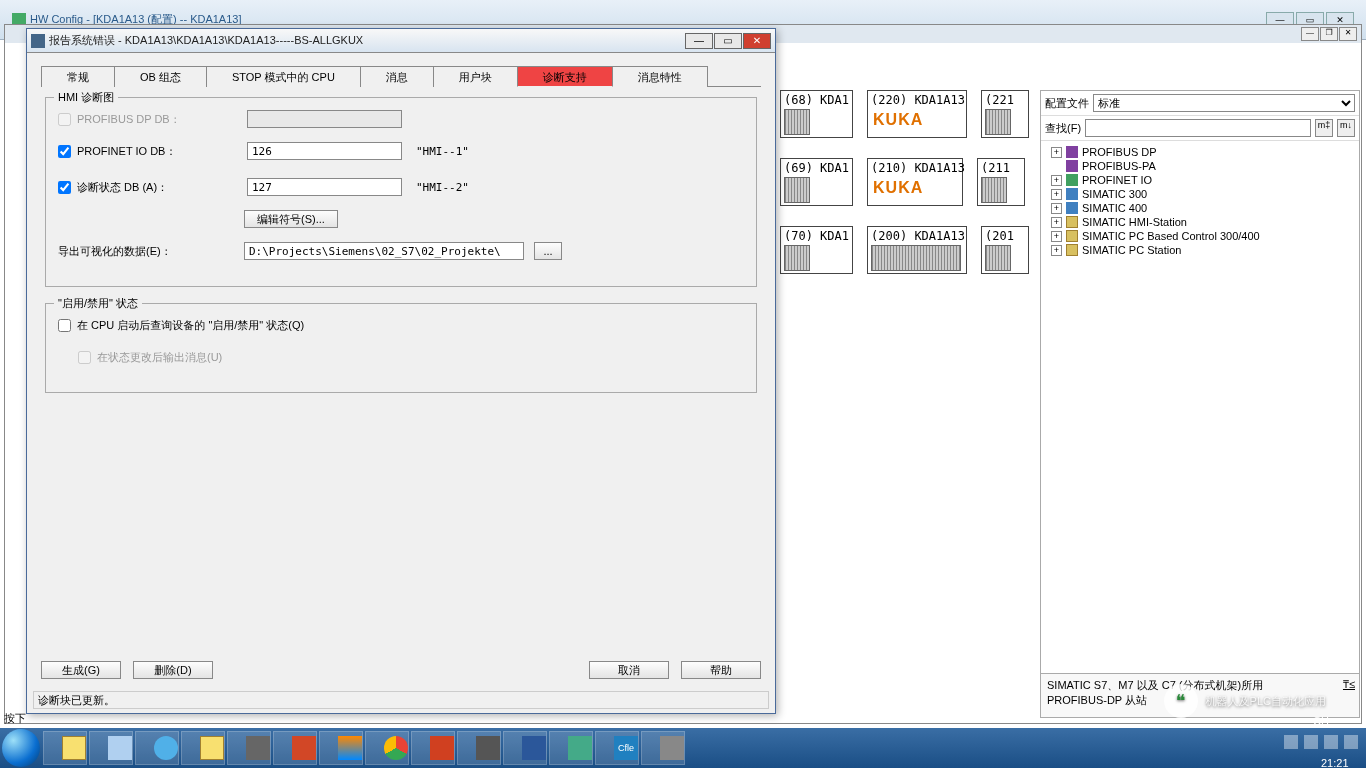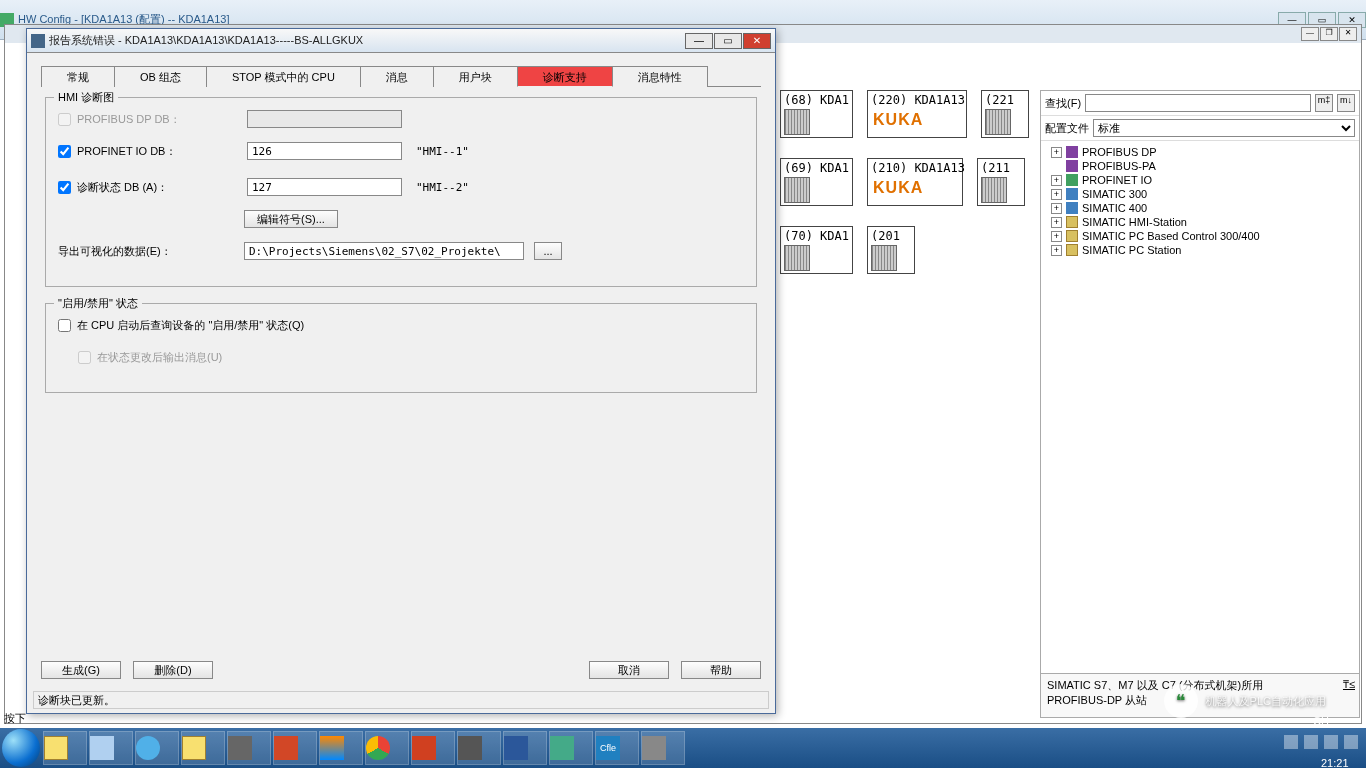--- a/index.html
+++ b/index.html
@@ -1,19 +1,19 @@
 <!DOCTYPE html>
 <html><head>
 <meta charset="utf-8">
 <style>
 * { box-sizing: border-box; margin: 0; padding: 0; font-family: "Microsoft YaHei", SimSun, Arial, sans-serif; font-size: 11px; }
 body { background: #fff; width: 1366px; height: 768px; overflow: hidden; position: relative; }
 
 
-.main-titlebar { height: 40px; background: linear-gradient(#e8f0f8, #d0e0ee); display: flex; align-items: center; padding: 0 0; border-bottom: 1px solid #a0b0c0; }
+.main-titlebar { height: 40px; background: linear-gradient(#e8f0f8, #d0e0ee); display: flex; align-items: center; padding: 0 12px; border-bottom: 1px solid #a0b0c0; }
 .main-titlebar .icon { width: 14px; height: 14px; background: #4a6; margin-right: 4px; }
 .main-title { color: #2a5a8a; flex: 1; }
 .win-btns { display: flex; gap: 2px; }
 .win-btn { width: 28px; height: 16px; border: 1px solid #8aa; background: #d8e4ee; display: flex; align-items: center; justify-content: center; font-size: 9px; }
 
 
 .mdi-child { position: absolute; left: 4px; top: 24px; right: 4px; bottom: 44px; border: 1px solid #888; background: #fff; }
 .child-titlebar { height: 18px; background: #e0e8f0; display: flex; align-items: center; padding: 0 4px; }
 .child-win-btns { display: flex; gap: 1px; margin-left: auto; }
 .child-win-btn { width: 18px; height: 14px; border: 1px solid #888; background: #eee; font-size: 8px; text-align: center; }
@@ -79,21 +79,21 @@
 .hw-canvas { position: absolute; left: 780px; top: 90px; width: 250px; height: 310px; overflow: hidden; }
 .hw-row { display: flex; gap: 14px; margin-bottom: 20px; }
 .hw-node { border: 1px solid #444; background: #fff; padding: 2px 3px; font-size: 10px; position: relative; min-width: 48px; }
 .hw-node .hdr { font-family: monospace; font-size: 12px; white-space: nowrap; }
 .kuka { color: #e07000; font-weight: bold; font-size: 16px; letter-spacing: 1px; padding: 4px 2px; }
 .hw-thumb { width: 26px; height: 26px; background: repeating-linear-gradient(90deg,#888 0 1px,#ccc 1px 3px); margin-top: 2px; border: 1px solid #666; }
 
 
 .taskbar { position: absolute; left: 0; right: 0; bottom: 0; height: 40px; background: linear-gradient(#3a6ea5,#1a4e85); display: flex; align-items: center; padding: 0 2px; }
 .start-orb { width: 38px; height: 38px; border-radius: 50%; background: radial-gradient(circle at 30% 30%, #9de0f8, #0a6ed0 60%, #043a70); margin-right: 2px; }
-.task-icon { width: 44px; height: 34px; margin: 0 1px; background: rgba(255,255,255,.15); border: 1px solid rgba(255,255,255,.2); display: flex; align-items: center; justify-content: flex-start; }
+.task-icon { width: 44px; height: 34px; margin: 0 1px; background: rgba(255,255,255,.15); border: 1px solid rgba(255,255,255,.2); display: flex; align-items: center; justify-content: flex-end; }
 .task-icon .glyph { width: 24px; height: 24px; }
 .tray { margin-left: auto; display: flex; align-items: center; color: #fff; font-size: 10px; padding-right: 6px; gap: 8px; flex-direction: column; }
 .tray-time { text-align: right; line-height: 12px; }
 .tray-icons { display: flex; gap: 6px; }
 .tray-ico { width: 14px; height: 14px; background: rgba(255,255,255,.4); }
 
 
 .watermark { position: absolute; right: 40px; bottom: 50px; color: rgba(255,255,255,.85); font-size: 28px; font-weight: 300; text-shadow: 0 1px 3px rgba(0,0,0,.6); z-index: 200; pointer-events: none; display: flex; align-items: center; gap: 8px; }
 .watermark .wicon { width: 34px; height: 34px; border-radius: 50%; background: rgba(255,255,255,.8); display: flex; align-items: center; justify-content: center; color: #2a8a3a; font-size: 18px; }
 
@@ -149,39 +149,43 @@
     <div class="hw-node">
         <div class="hdr">(211</div>
         <div class="hw-thumb"></div>
       </div>
   </div>
   <div class="hw-row">
     <div class="hw-node">
         <div class="hdr">(70) KDA1</div>
         <div class="hw-thumb"></div>
       </div>
+    <div class="hw-node" style="width:100px">
+        <div class="hdr">(200) KDA1A13</div>
+        <div class="hw-thumb" style="width:90px"></div>
+      </div>
     <div class="hw-node">
         <div class="hdr">(201</div>
         <div class="hw-thumb"></div>
       </div>
   </div>
 </div>
 
 <div class="right-panel">
+  <div class="rp-row">
+    <span>配置文件</span>
+    <select class="rp-select">
+      <option>标准</option>
+    </select>
+  </div>
   <div class="rp-row">
     <span>查找(F)</span>
     <input value="" style="">
     <div class="rp-icon-btn">m‡</div>
     <div class="rp-icon-btn">m↓</div>
-  </div>
-  <div class="rp-row">
-    <span>配置文件</span>
-    <select class="rp-select">
-      <option>标准</option>
-    </select>
   </div>
   <div class="tree">
     <div class="tree-item">
         <span class="pm">+</span>
         <span class="ticon pb"></span>
         <span>PROFIBUS DP</span>
       </div>
     <div class="tree-item">
         <span class="pm" style="visibility:hidden">+</span>
         <span class="ticon pb"></span>

